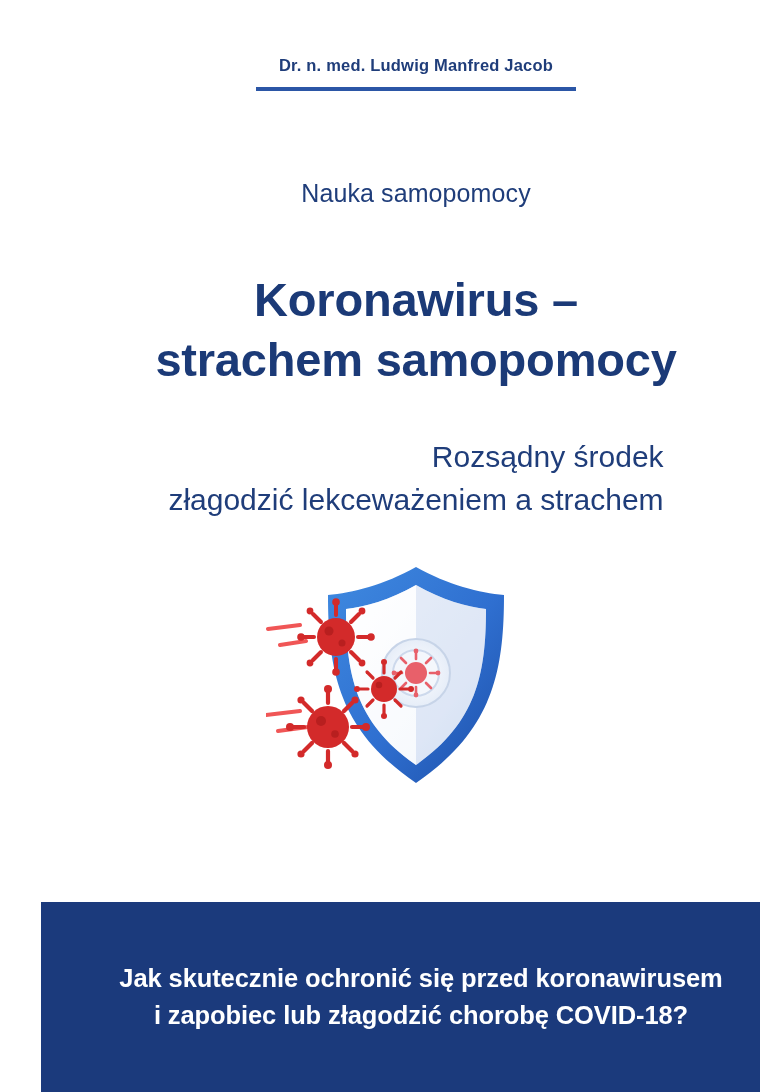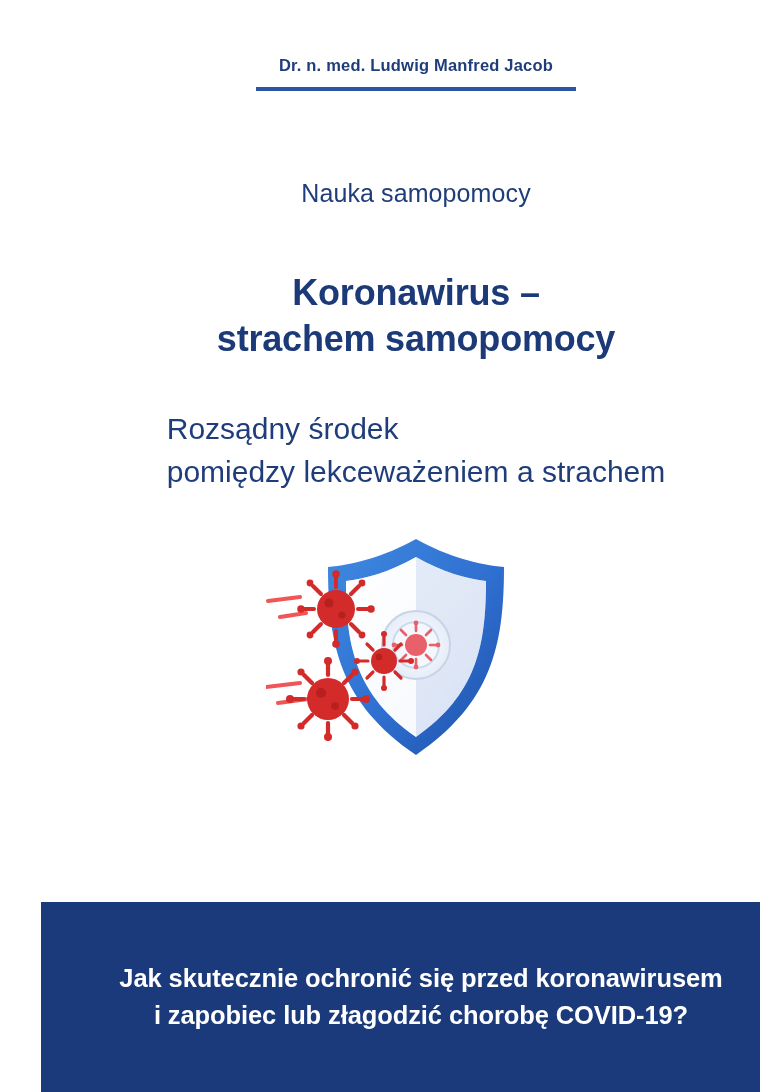--- a/index.html
+++ b/index.html
@@ -51,38 +51,38 @@
     font-size: 25px;
     color: #1f3d7a;
     font-weight: normal;
     text-align: center;
     letter-spacing: 0.1px;
   }
 
   
   .main-title {
     margin-top: 62px;
-    font-size: 36px;
+    font-size: 47px;
     font-weight: bold;
     color: #1b3a77;
     text-align: center;
     line-height: 1.28;
     letter-spacing: -0.2px;
   }
   .main-title .line {
     display: block;
     white-space: nowrap;
   }
 
   
   .subtitle {
     margin-top: 46px;
     font-size: 30px;
     color: #1f3d7a;
-    text-align: left;
+    text-align: right;
     line-height: 1.42;
     font-weight: normal;
   }
   .subtitle .line {
     display: block;
     white-space: nowrap;
   }
 
   
   .illustration {
@@ -135,21 +135,21 @@
 
   <div class="series">Nauka samopomocy</div>
 
   <div class="main-title">
     <span class="line">Koronawirus –</span>
     <span class="line">strachem samopomocy</span>
   </div>
 
   <div class="subtitle">
     <span class="line">Rozsądny środek</span>
-    <span class="line">pomiędzy lekceważeniem a strachem</span>
+    <span class="line">złagodzić lekceważeniem a strachem</span>
   </div>
 
   <div class="illustration">
     <svg viewBox="0 0 300 240" xmlns="http://www.w3.org/2000/svg">
       <defs>
         <linearGradient id="shieldOuter" x1="0" y1="0" x2="1" y2="1">
           <stop offset="0%" stop-color="#3f8ae0"></stop>
           <stop offset="55%" stop-color="#2f6fd0"></stop>
           <stop offset="100%" stop-color="#1d4fa8"></stop>
         </linearGradient>
@@ -276,17 +276,17 @@
           <circle cx="91" cy="134" r="3"></circle>
           <circle cx="145" cy="134" r="3"></circle>
         </g>
       </g>
     </svg>
   </div>
 
   <div class="banner">
     <div class="banner-text">
       <span class="line">Jak skutecznie ochronić się przed koronawirusem</span>
-      <span class="line">i zapobiec lub złagodzić chorobę COVID-19?</span>
+      <span class="line">i zapobiec lub złagodzić chorobę COVID-18?</span>
     </div>
   </div>
 
 </div>
 
 </body></html>

